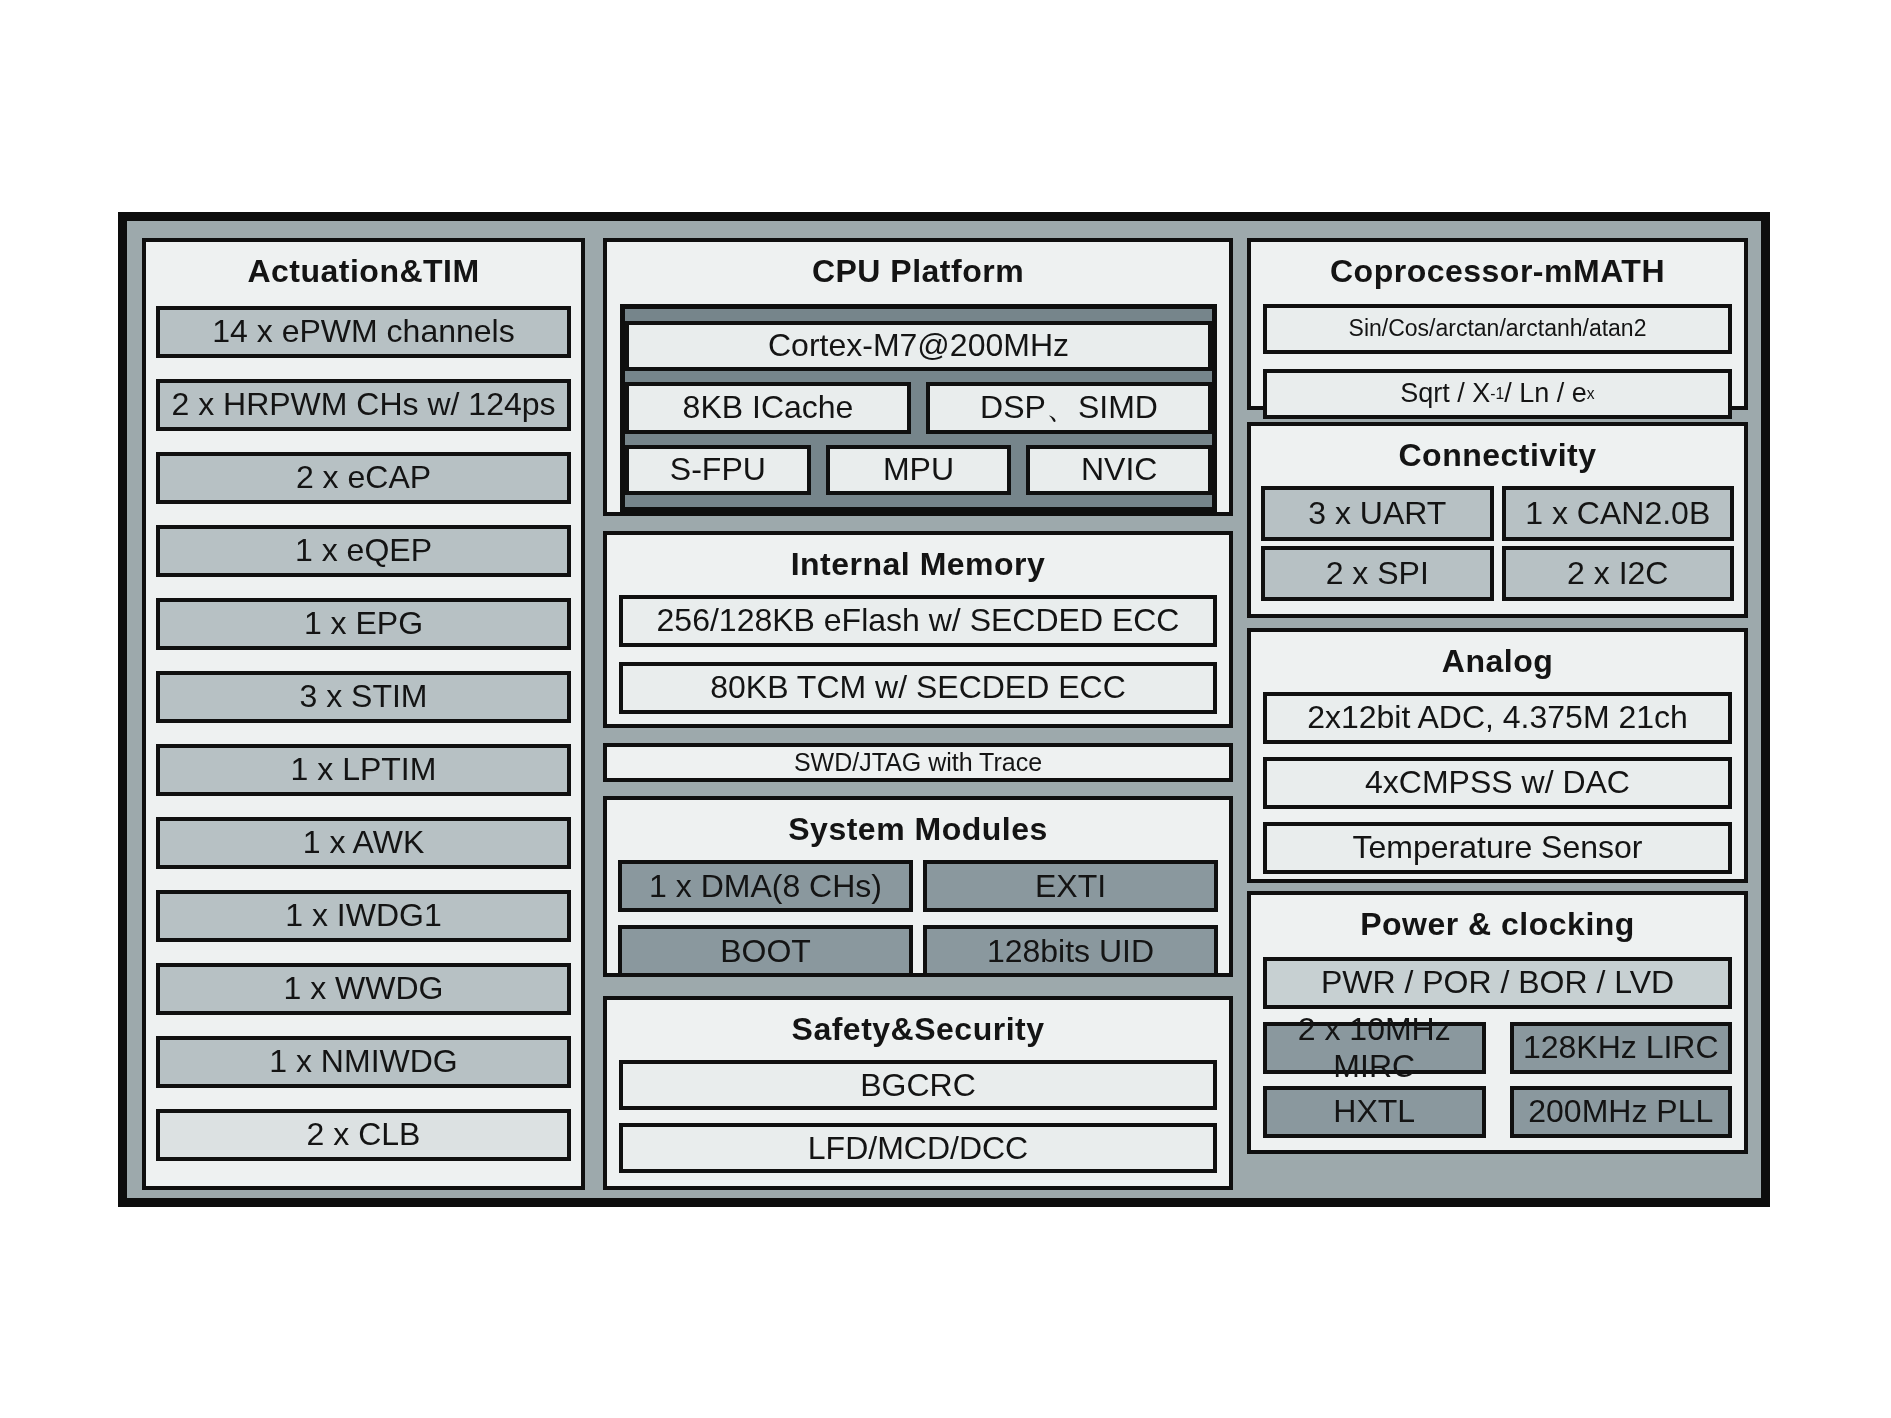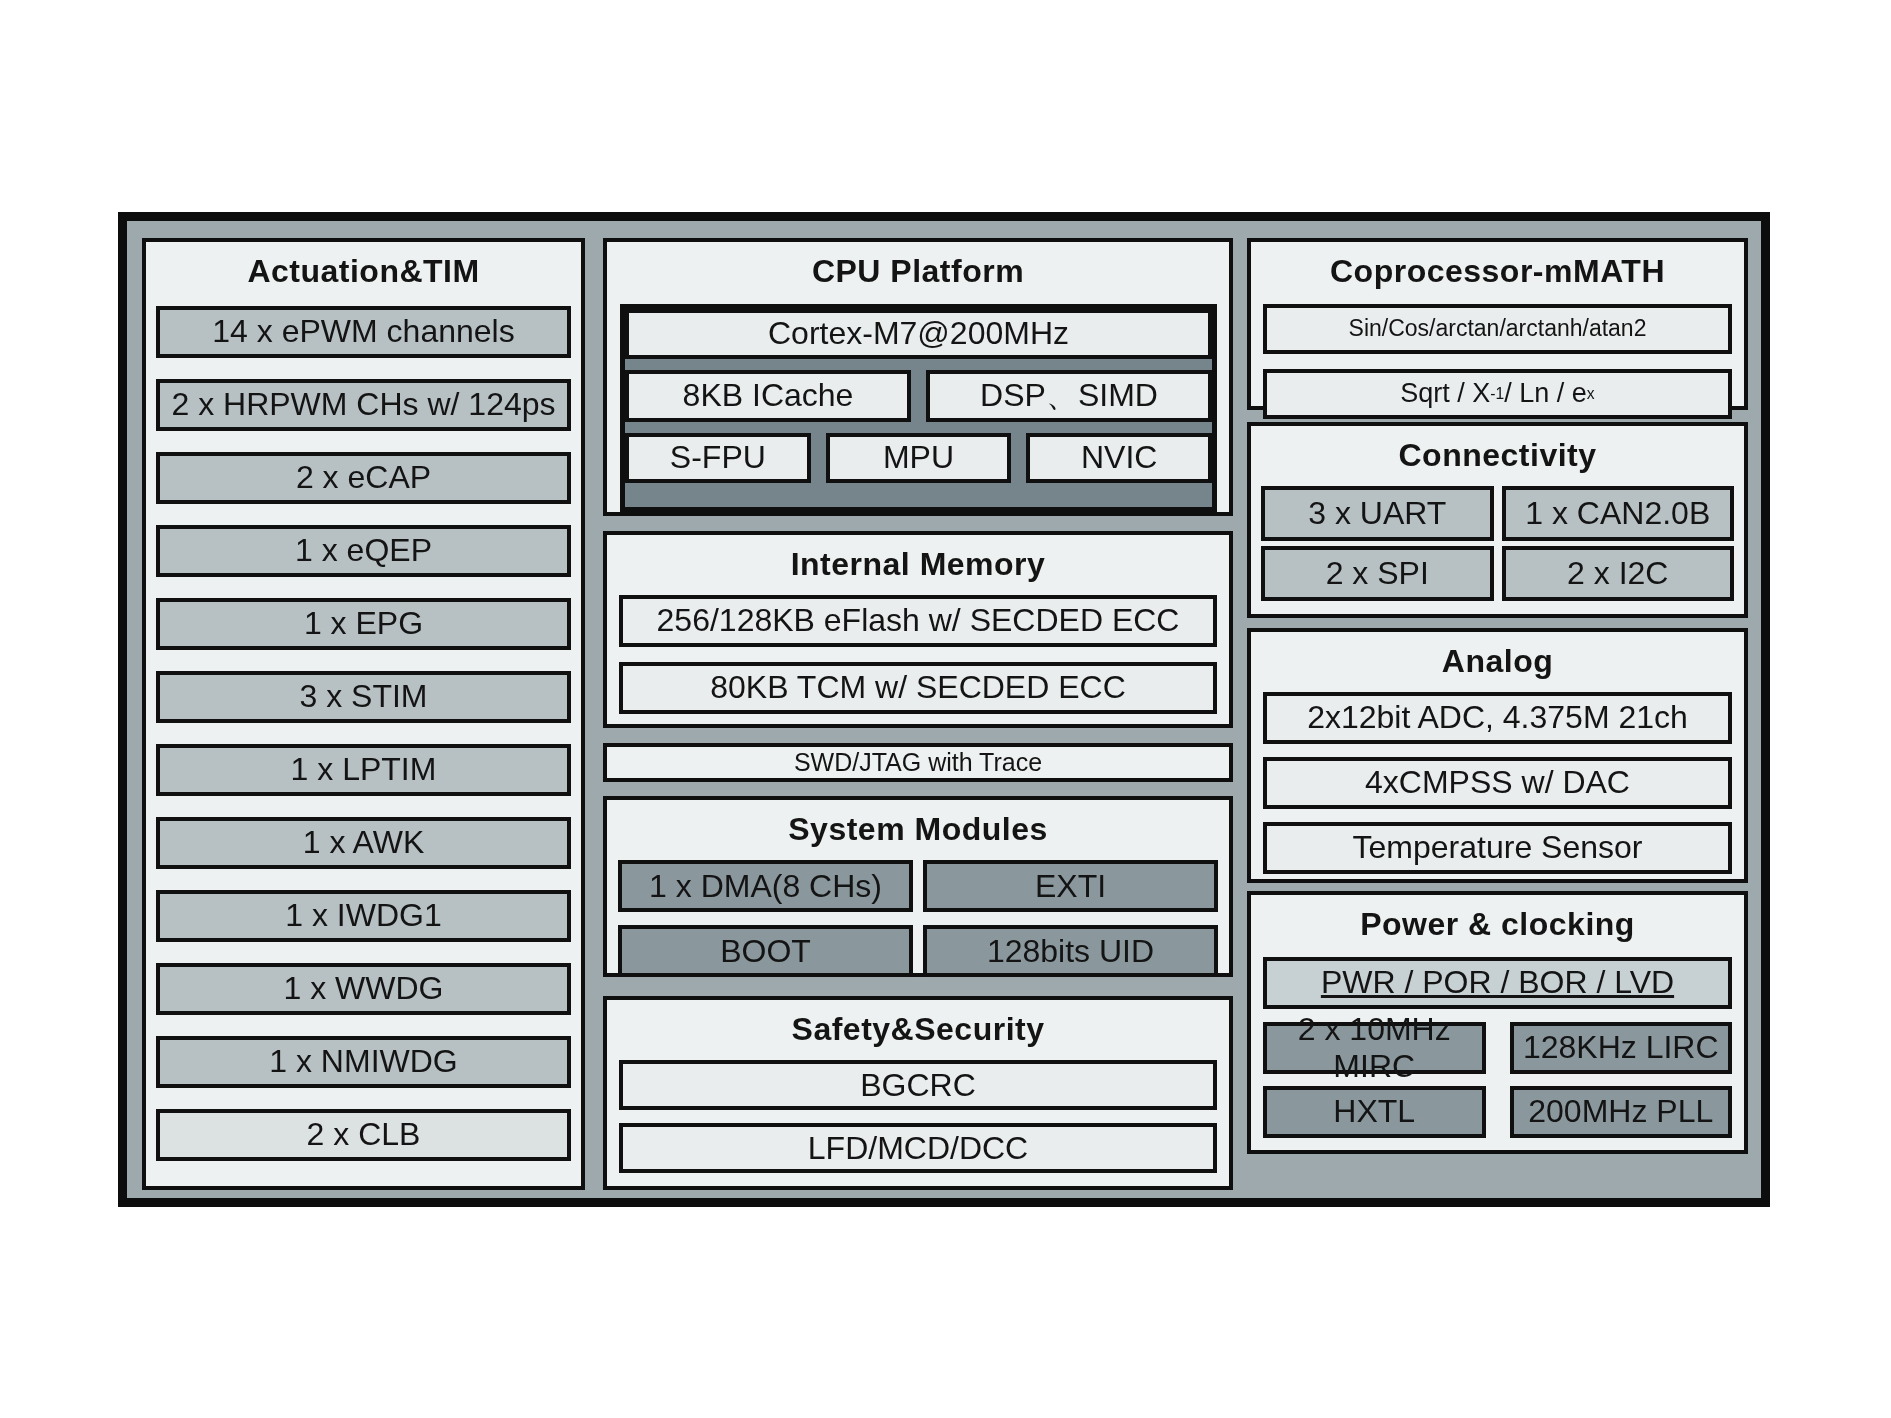--- a/index.html
+++ b/index.html
@@ -27,33 +27,33 @@
   }
   .cell {
     box-sizing:border-box; border:4px solid #101010;
     display:flex; align-items:center; justify-content:center;
     font-size:32px; text-align:center; flex:0 0 auto;
   }
   .c-gray    { background:#b7c1c4; }
   .c-dark    { background:#8a989e; }
   .c-light   { background:#e9eded; }
   .c-lighter { background:#dce1e2; }
-  .c-mid     { background:#c7d0d2;text-decoration:underline; }
+  .c-mid     { background:#c7d0d2; }
 
   
   .p-actuation { height:952px; }
   .p-actuation .stack { padding:4px 10px 0 10px; display:flex; flex-direction:column; }
   .p-actuation .cell { height:52px; margin-bottom:21px; }
 
   
   .p-cpu { height:280px; margin-bottom:15px; }
   .cpu-box {
     box-sizing:border-box; margin:2px 12px 0 13px; height:208px;
     background:#76858b; border:5px solid #0f0f0f; 
-    display:flex; flex-direction:column;
+    display:flex; flex-direction:column;justify-content:center;
   }
   .cpu-row1 { height:50px; margin-bottom:11px; }
   .cpu-row2, .cpu-row3 { display:flex; flex:0 0 auto; }
   .cpu-row2 { height:52px; margin-bottom:11px; }
   .cpu-row3 { height:50px; }
   .cpu-row2 .cell, .cpu-row3 .cell { flex:1; height:100%; }
   .cpu-row2 .cell + .cell, .cpu-row3 .cell + .cell { margin-left:15px; }
 
   .p-memory { height:197px; margin-bottom:15px; }
   .p-memory .stack, .p-safety .stack, .p-analog .stack, .p-coproc .stack { padding:0 12px; display:flex; flex-direction:column; }

